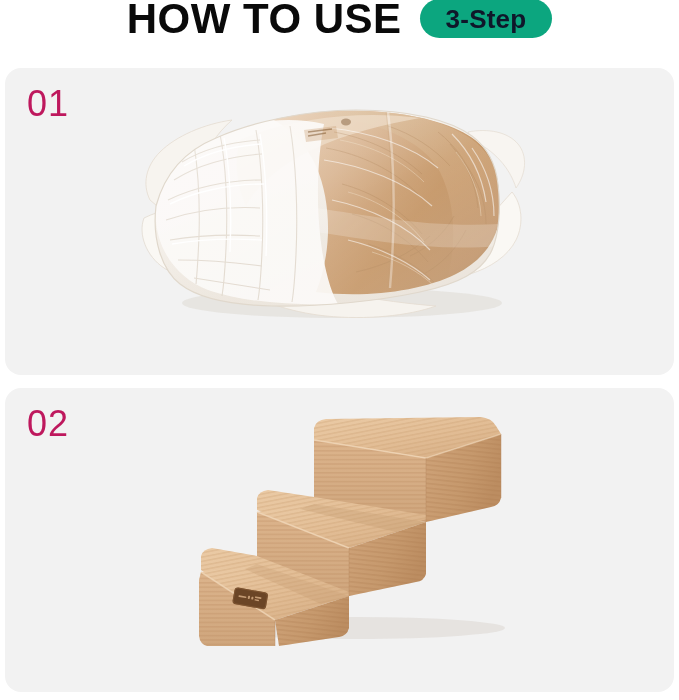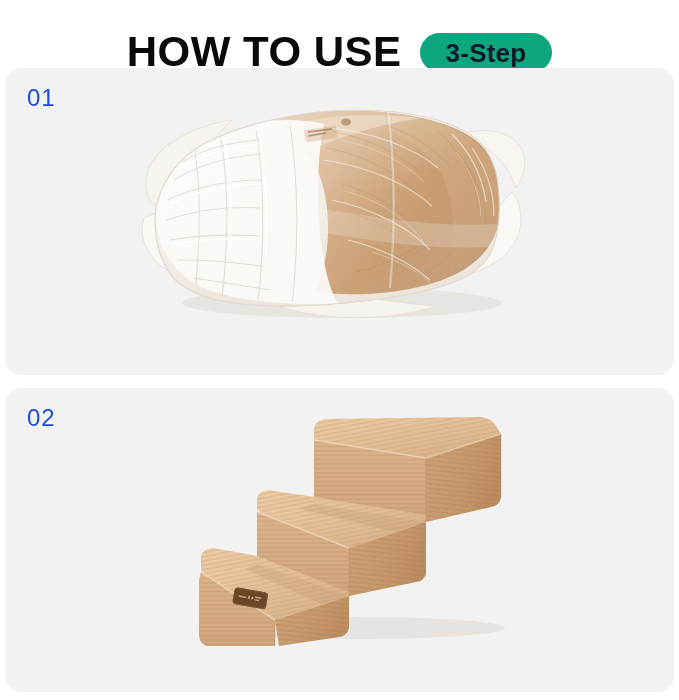--- a/index.html
+++ b/index.html
@@ -17,24 +17,22 @@
   }
 
   
   .header {
     position: absolute;
     left: 0;
     top: 0;
     width: 679px;
     height: 56px;
     display: flex;
-    align-items: center;
     justify-content: center;
     gap: 18px;
-    margin-top: 25px;
   }
   .header-title {
     font-size: 42px;
     font-weight: 700;
     color: #0a0a0a;
     letter-spacing: 0.5px;
     line-height: 1;
     white-space: nowrap;
     margin-top: -2px;
   }
@@ -64,23 +62,23 @@
     border-radius: 16px;
     overflow: hidden;
   }
   #card-01 { top: 68px;  height: 307px; }
   #card-02 { top: 388px; height: 304px; }
 
   .card-number {
     position: absolute;
     left: 22px;
     top: 18px;
-    font-size: 24px;
+    font-size: 36px;
     font-weight: 500;
-    color: #1d4ed8;
+    color: #be185d;
     letter-spacing: 1px;
     line-height: 1;
     z-index: 5;
   }
 
   .card-media {
     position: absolute;
     left: 0;
     top: 0;
     width: 100%;

